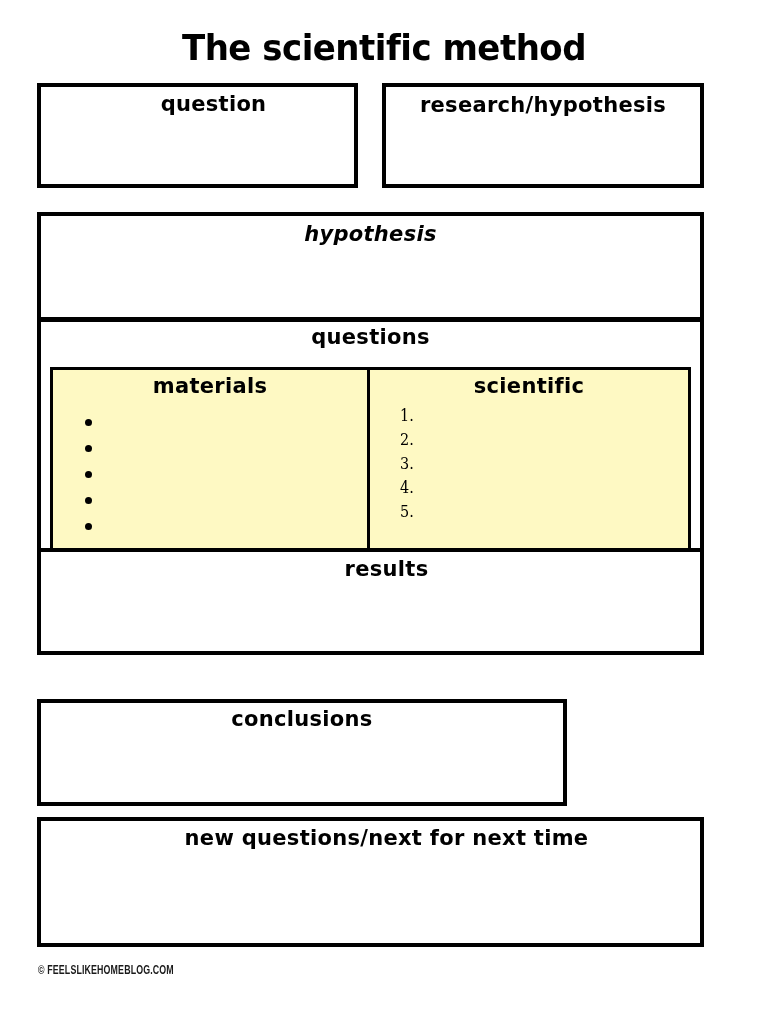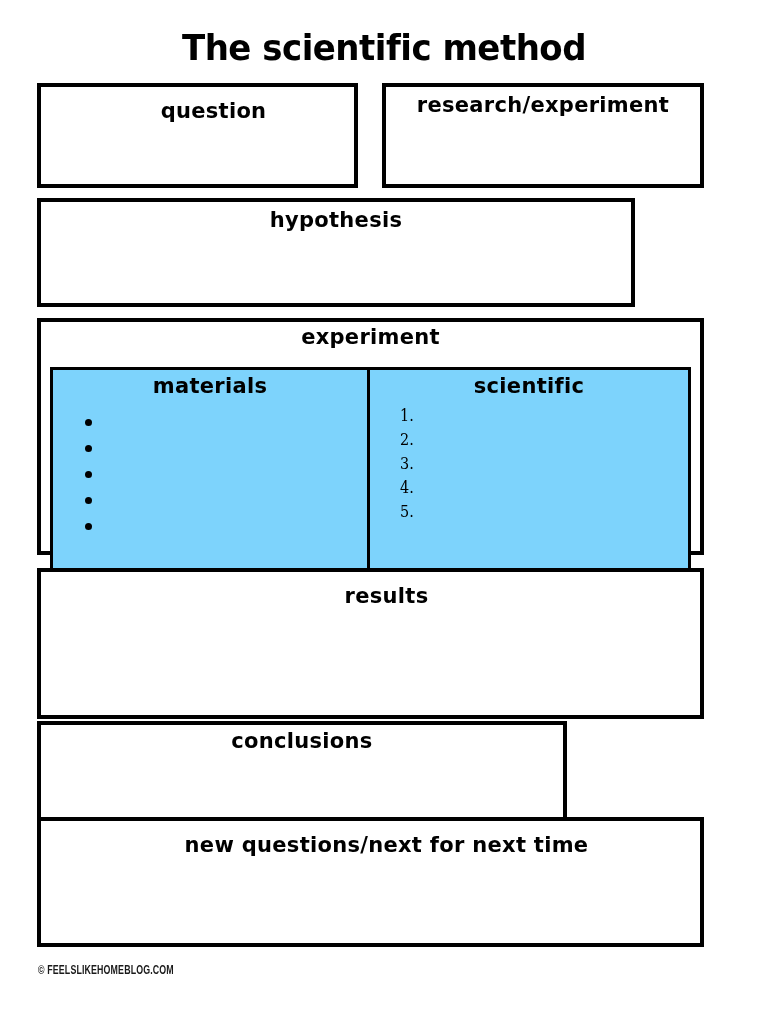--- a/index.html
+++ b/index.html
@@ -38,43 +38,43 @@
   }
   .box-label {
     text-align: center;
     font-size: 21px;
     font-weight: bold;
     letter-spacing: 0.3px;
     white-space: nowrap;
   }
   .q-box      { left: 37px;  top: 83px;  width: 321px; height: 105px; }
   .r-box      { left: 382px; top: 83px;  width: 322px; height: 105px; }
-  .h-box      { left: 37px;  top: 198px; width: 598px; height: 109px; }
+  .h-box      { left: 37px;  top: 212px; width: 667px; height: 109px; font-style: italic; }
   .e-box      { left: 37px;  top: 318px; width: 667px; height: 237px; }
-  .res-box    { left: 37px;  top: 568px; width: 667px; height: 151px; }
-  .con-box    { left: 37px;  top: 721px; width: 530px; height: 107px; }
+  .res-box    { left: 37px;  top: 548px; width: 667px; height: 107px; }
+  .con-box    { left: 37px;  top: 699px; width: 530px; height: 107px; }
   .new-box    { left: 37px;  top: 817px; width: 667px; height: 130px; }
 
   .q-box .box-label,
   .res-box .box-label,
-  .new-box .box-label  { padding-top: 12px; margin-left: 32px; }
+  .new-box .box-label  { padding-top: 5px; margin-left: 32px; }
   .r-box .box-label    { padding-top: 6px; }
   .h-box .box-label    { padding-top: 6px; }
   .e-box > .box-label  { padding-top: 3px; }
   .con-box .box-label  { padding-top: 4px; }
 
   .inner-table {
     position: absolute;
     left: 50px;
     top: 367px;
     width: 641px;
     height: 228px;
     box-sizing: border-box;
     border: 3px solid #000000;
-    background: #7dd3fc;
+    background: #fef9c3;
     display: flex;
   }
   .cell {
     box-sizing: border-box;
     overflow: hidden;
   }
   .cell .box-label { padding-top: 4px; }
   .materials-cell {
     width: 317px;
     border-right: 3px solid #000000;
@@ -123,29 +123,29 @@
 
 <div class="page">
 
   <h1 class="page-title">The scientific method</h1>
 
   <div class="box q-box">
     <div class="box-label">question</div>
   </div>
 
   <div class="box r-box">
-    <div class="box-label">research/experiment</div>
+    <div class="box-label">research/hypothesis</div>
   </div>
 
   <div class="box h-box">
     <div class="box-label">hypothesis</div>
   </div>
 
   <div class="box e-box">
-    <div class="box-label">experiment</div>
+    <div class="box-label">questions</div>
   </div>
 
   <div class="inner-table">
     <div class="cell materials-cell">
       <div class="box-label">materials</div>
       <div class="bullet-list">
         <div class="bullet-row">
             <span class="dot"></span>
           </div>
         <div class="bullet-row">

